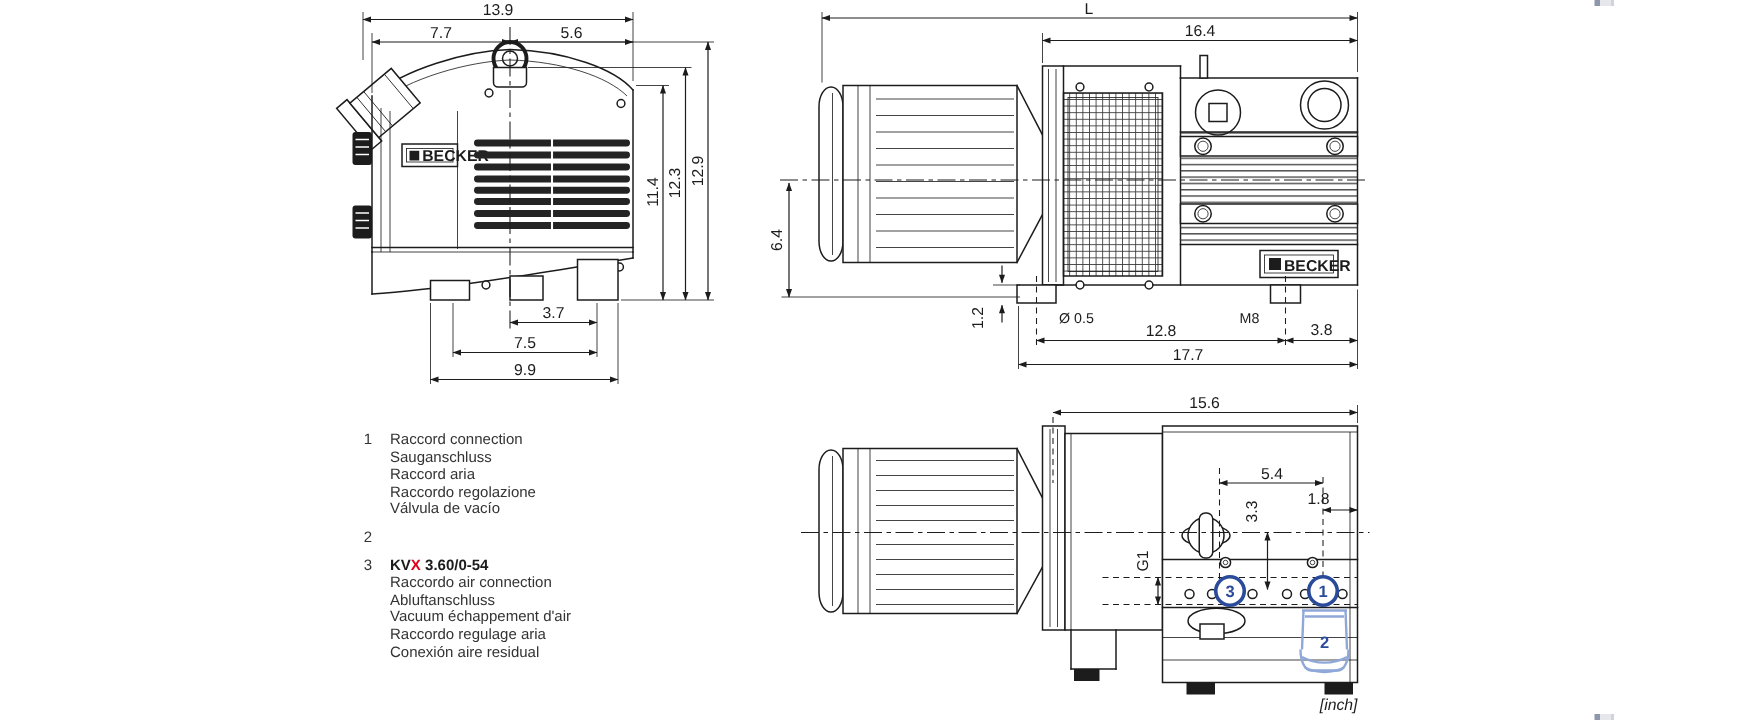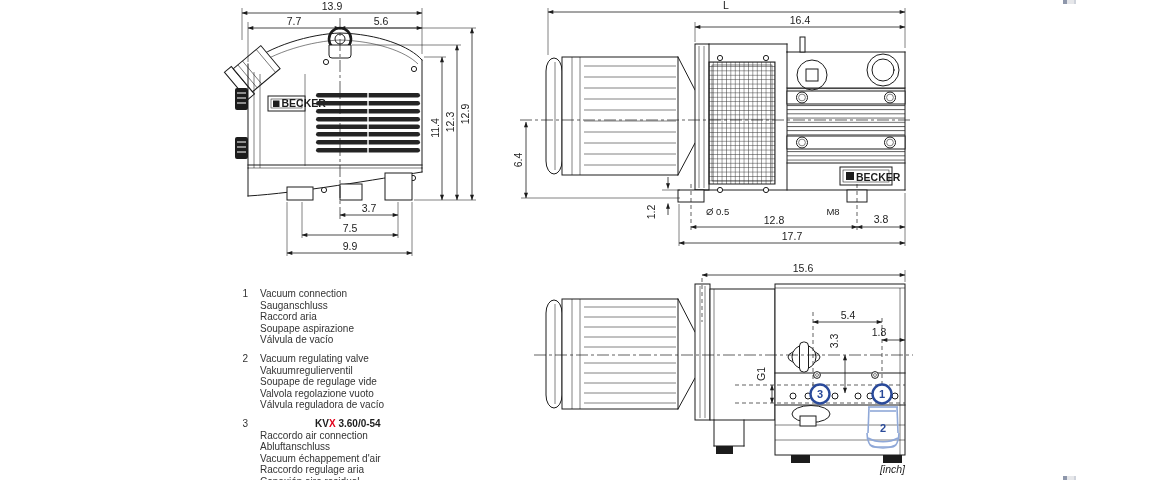--- a/index.html
+++ b/index.html
@@ -19,21 +19,21 @@
   text {font:10.5px "Liberation Sans",sans-serif;fill:#1c1c1c;}
   .lbl {text-anchor:middle;}
   .small{font-size:9.5px;}
   .plate-txt{font-weight:bold;text-anchor:start;}
   .callout-txt{fill:#2a4a9a;font-weight:bold;font-size:11px;text-anchor:middle;}
   .inch{font-style:italic;text-anchor:end;}
   
   .legend{position:absolute;left:239px;top:288px;width:170px;color:#333;font-size:10px;line-height:11.6px;}
   .legend-item{display:flex;margin-bottom:7px;}
   .legend-num{width:9px;text-align:right;margin-right:12px;flex:none;}
-  .legend-title{font-weight:bold;color:#1c1c1c;text-align:right;}
+  .legend-title{font-weight:bold;color:#1c1c1c;}
   .accent{color:#e2001a;}
   
   .artifact{position:absolute;width:15px;height:4px;
             background:linear-gradient(to right,#8e97ab 0 4px,#e6e7ea 4px 11px,#cfd3db 11px 13px,#ffffff 13px);}
 </style>
 </head>
 <body>
 
 <div class="stage">
 
@@ -396,36 +396,29 @@
       <line x1="244" y1="123" x2="244" y2="141" class="dim" marker-start="url(#arrC)" marker-end="url(#arrC)"></line>
 
       <text class="inch" x="377" y="211">[inch]</text>
     </g>
   </svg>
 
   <div class="legend">
     <div class="legend-item">
       <div class="legend-num">1</div>
       <div>
-        <div>Vacuum connection</div>
+        <div>Raccord connection</div>
         <div>Sauganschluss</div>
         <div>Raccord aria</div>
-        <div>Soupape aspirazione</div>
+        <div>Raccordo regolazione</div>
         <div>Válvula de vacío</div>
       </div>
     </div>
     <div class="legend-item">
       <div class="legend-num">2</div>
-      <div>
-        <div>Vacuum regulating valve</div>
-        <div>Vakuumregulierventil</div>
-        <div>Soupape de regulage vide</div>
-        <div>Valvola regolazione vuoto</div>
-        <div>Válvula reguladora de vacío</div>
-      </div>
     </div>
     <div class="legend-item">
       <div class="legend-num">3</div>
       <div>
         <div class="legend-title"><span>KV</span><span class="accent">X</span><span> 3.60/0-54</span></div>
         <div>Raccordo air connection</div>
         <div>Abluftanschluss</div>
         <div>Vacuum échappement d'air</div>
         <div>Raccordo regulage aria</div>
         <div>Conexión aire residual</div>

